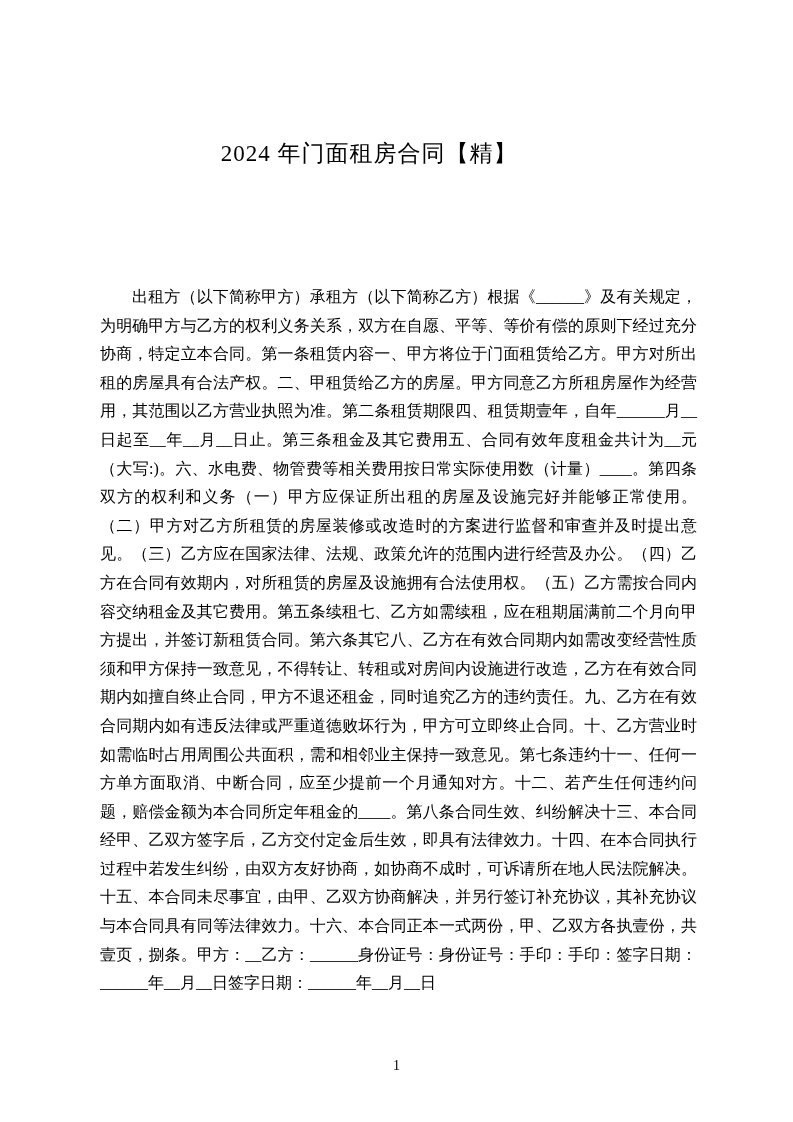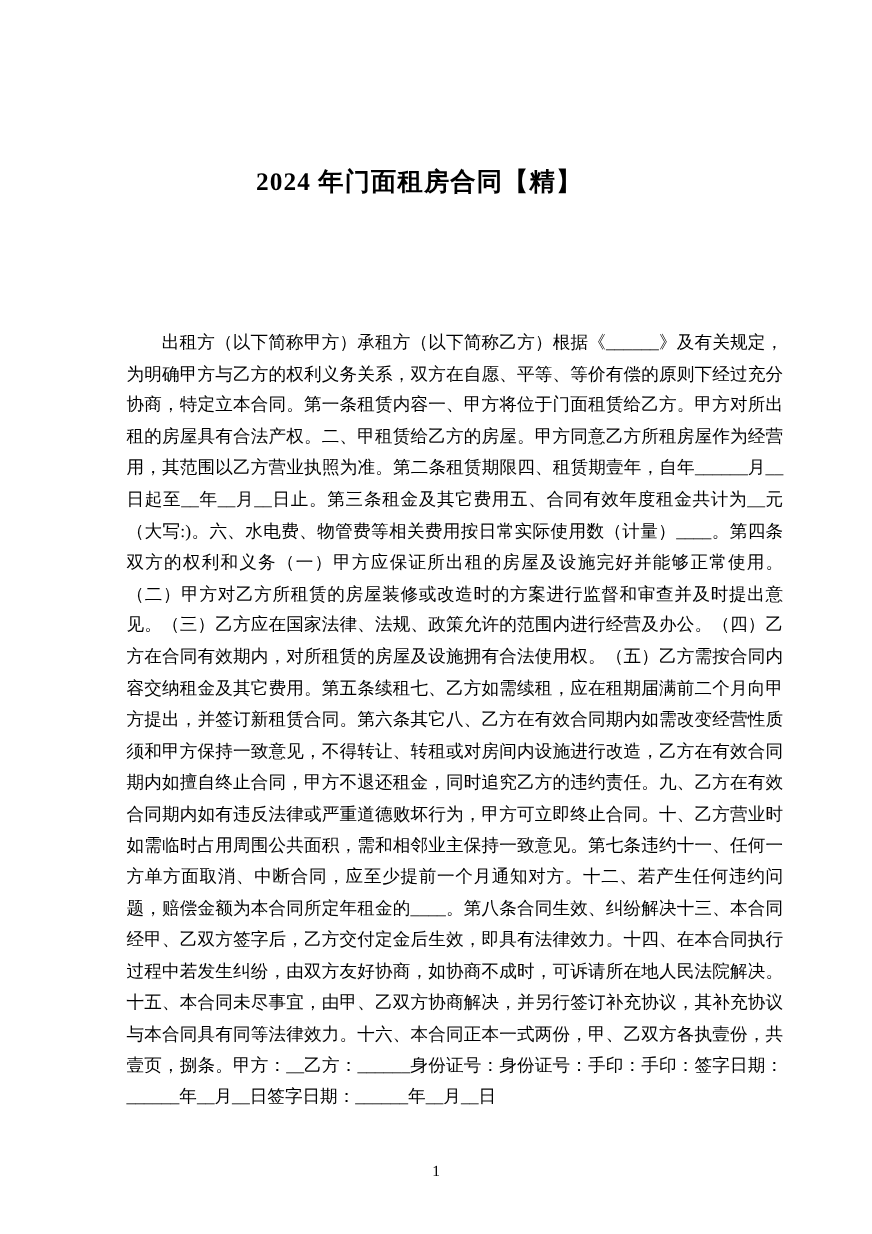--- a/index.html
+++ b/index.html
@@ -14,33 +14,33 @@
     background: #ffffff;
     overflow: hidden;
     font-family: "Liberation Serif", "DejaVu Serif", serif;
     color: #000000;
   }
   .doc-title {
     position: absolute;
     top: 138px;
     left: 0;
     width: 738px;
-    margin: 12px;
+    margin: 0;
     text-align: center;
     font-size: 23px;
-    font-weight: bold;
+    font-weight: normal;
     letter-spacing: 1px;
     font-family: "Liberation Serif", "DejaVu Serif", serif;
   }
   .doc-body {
     position: absolute;
     top: 283px;
     left: 100px;
     width: 597px;
-    margin: 15px;
+    margin: 0;
     font-size: 16px;
     line-height: 28.6px;
     text-align: justify;
     text-justify: inter-ideograph;
     text-indent: 2em;
     word-break: break-all;
     font-family: "Liberation Serif", "DejaVu Serif", serif;
   }
   .page-number {
     position: absolute;

